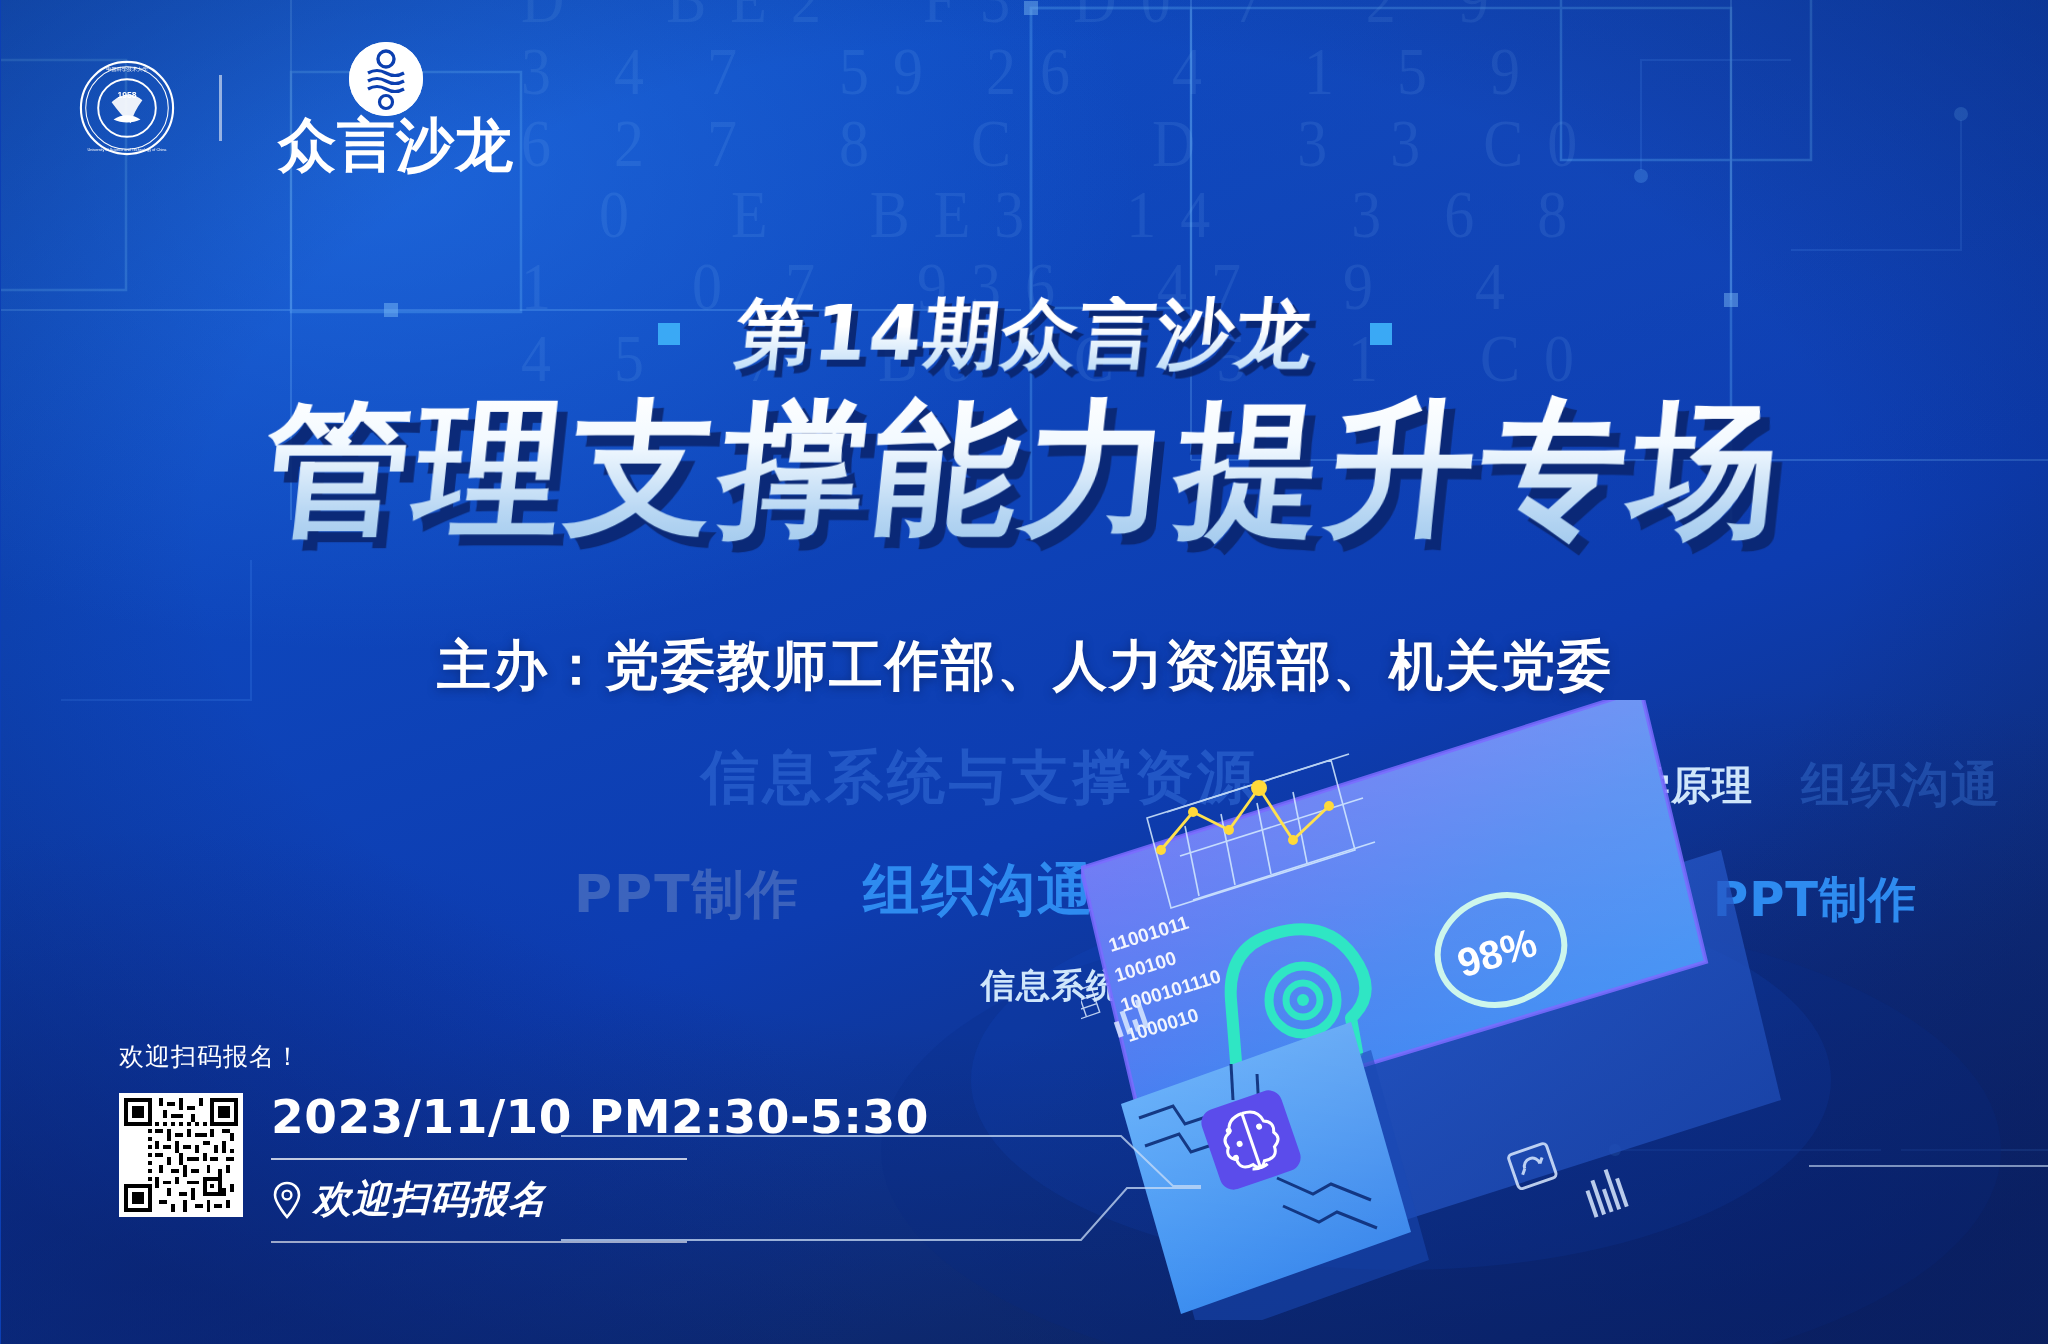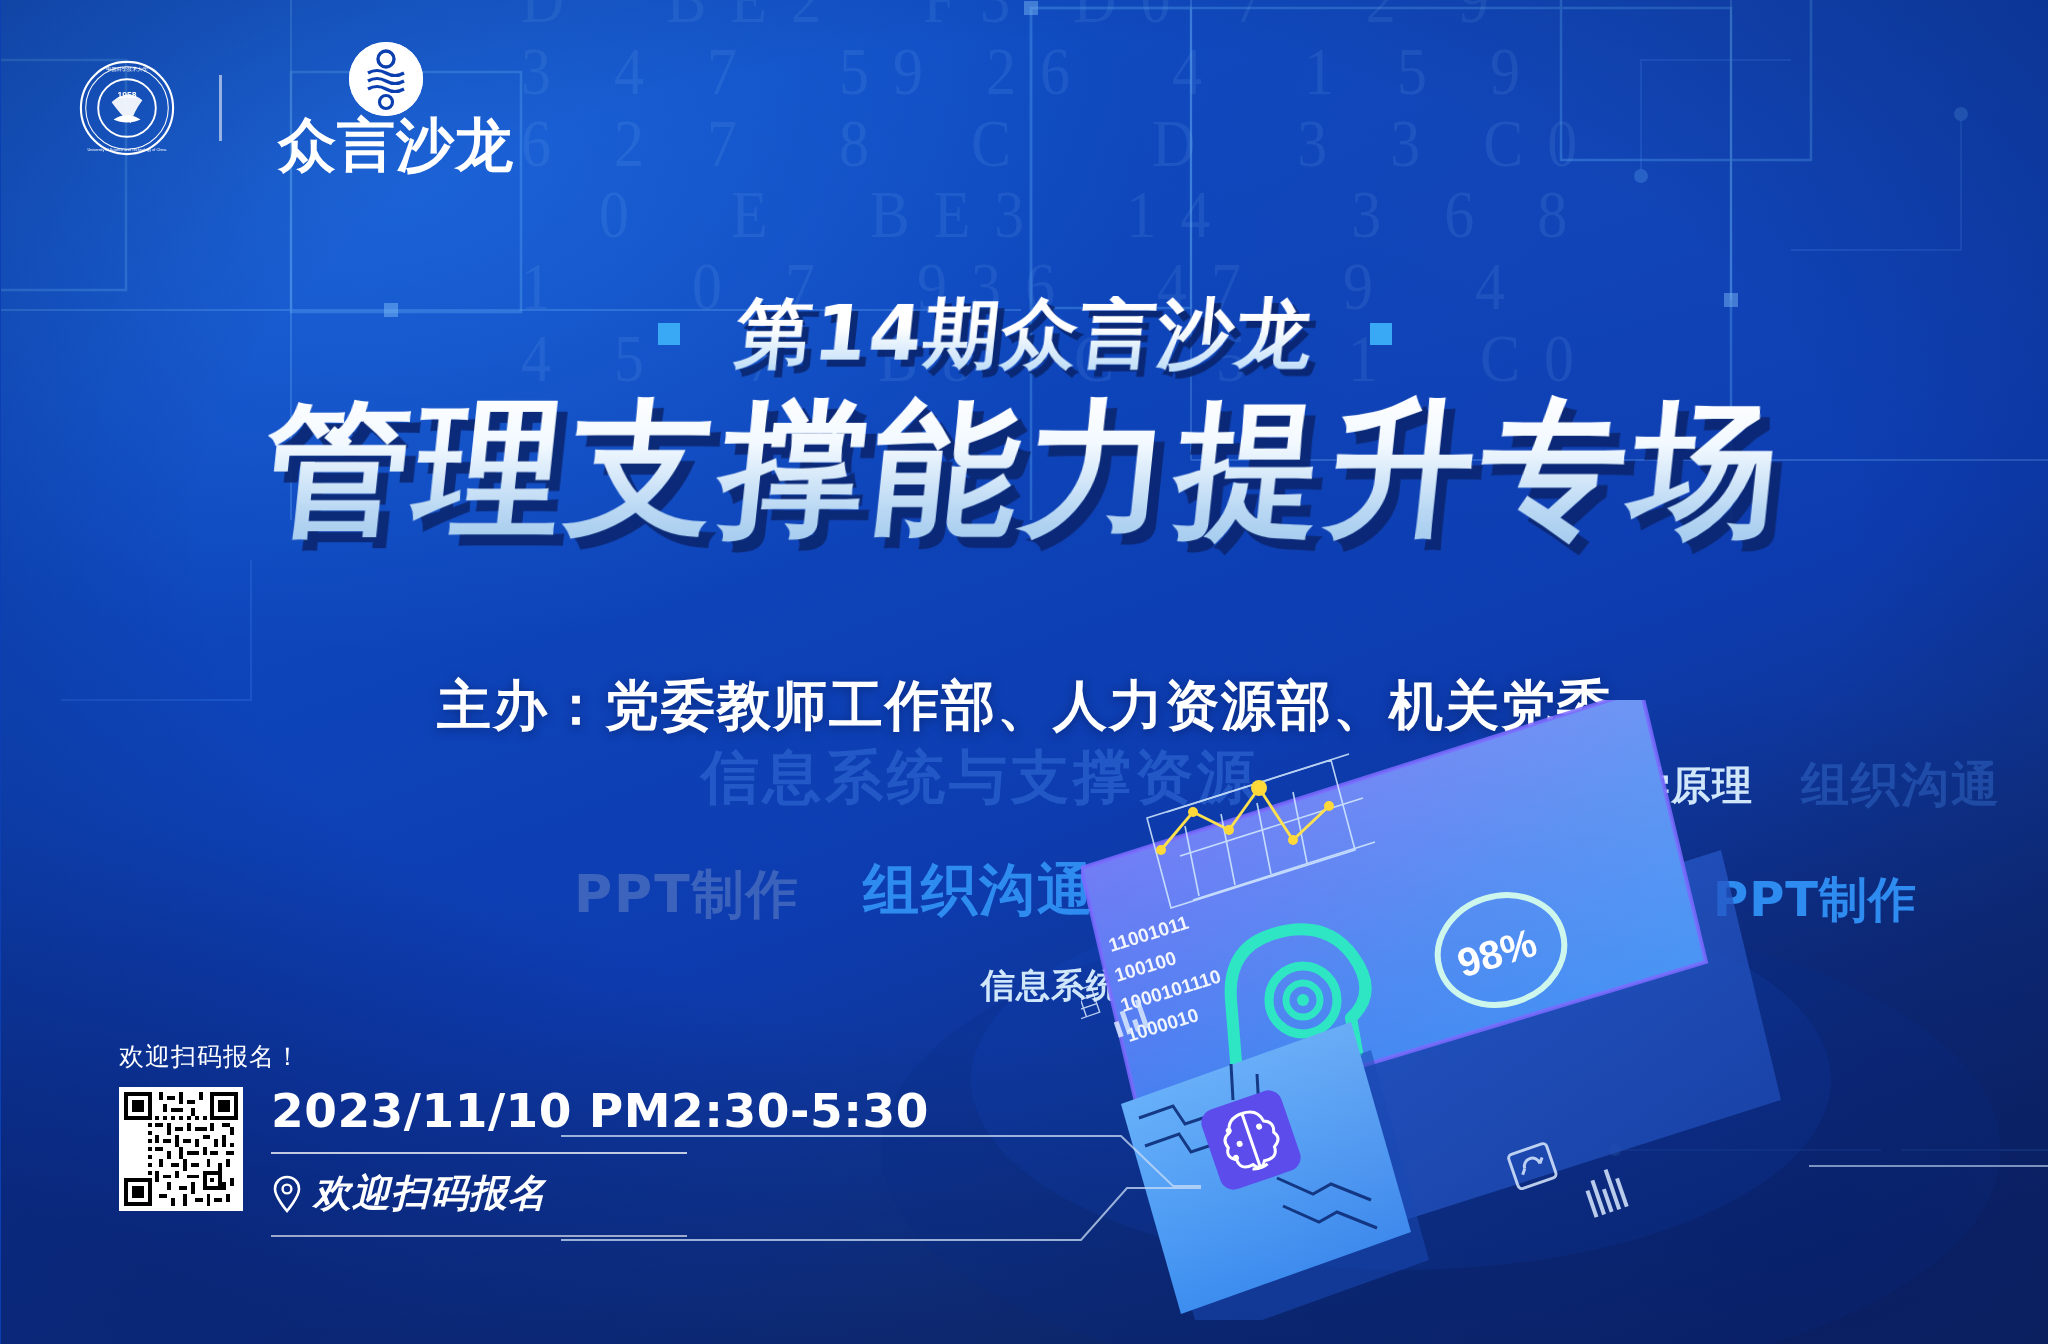--- a/index.html
+++ b/index.html
@@ -77,34 +77,33 @@
     -webkit-background-clip:text; background-clip:text; color:transparent;
     filter:drop-shadow(11px 11px 0px rgba(10,38,112,0.9));
     transform:skewX(-6deg);
     white-space:nowrap;
   }
   .organizer {
     position:absolute; left:0; top:630px; width:2048px; text-align:center;
     color:#ffffff; font-size:54px; font-weight:bold; letter-spacing:2px;
     font-family:"DejaVu Sans","Liberation Sans",sans-serif;
     text-shadow:0 2px 10px rgba(6,24,78,0.5);
-    margin-top:40px;
   }
   
   .tag {
     position:absolute; font-weight:bold; white-space:nowrap;
     font-family:"DejaVu Sans","Liberation Sans",sans-serif;
     letter-spacing:1px; line-height:1;
   }
   
   .illus { position:absolute; left:1080px; top:700px; width:780px; height:620px; }
   
   .footer { position:absolute; left:118px; top:1040px; }
   .scan-note {
-    color:#ffffff; font-size:25px; letter-spacing:1px; margin-bottom:14px;
+    color:#ffffff; font-size:25px; letter-spacing:1px; margin-bottom:20px;
     font-family:"DejaVu Sans","Liberation Sans",sans-serif;
   }
   .foot-row { display:flex; align-items:flex-start; }
   .qr { width:124px; height:124px; background:#fff; padding:5px; flex:0 0 auto; }
   .foot-right { margin-left:28px; position:relative; }
   .datetime {
     color:#ffffff; font-size:47px; font-weight:bold; letter-spacing:0.5px; line-height:1;
     font-family:"DejaVu Sans","Liberation Sans",sans-serif;
     white-space:nowrap;
   }

